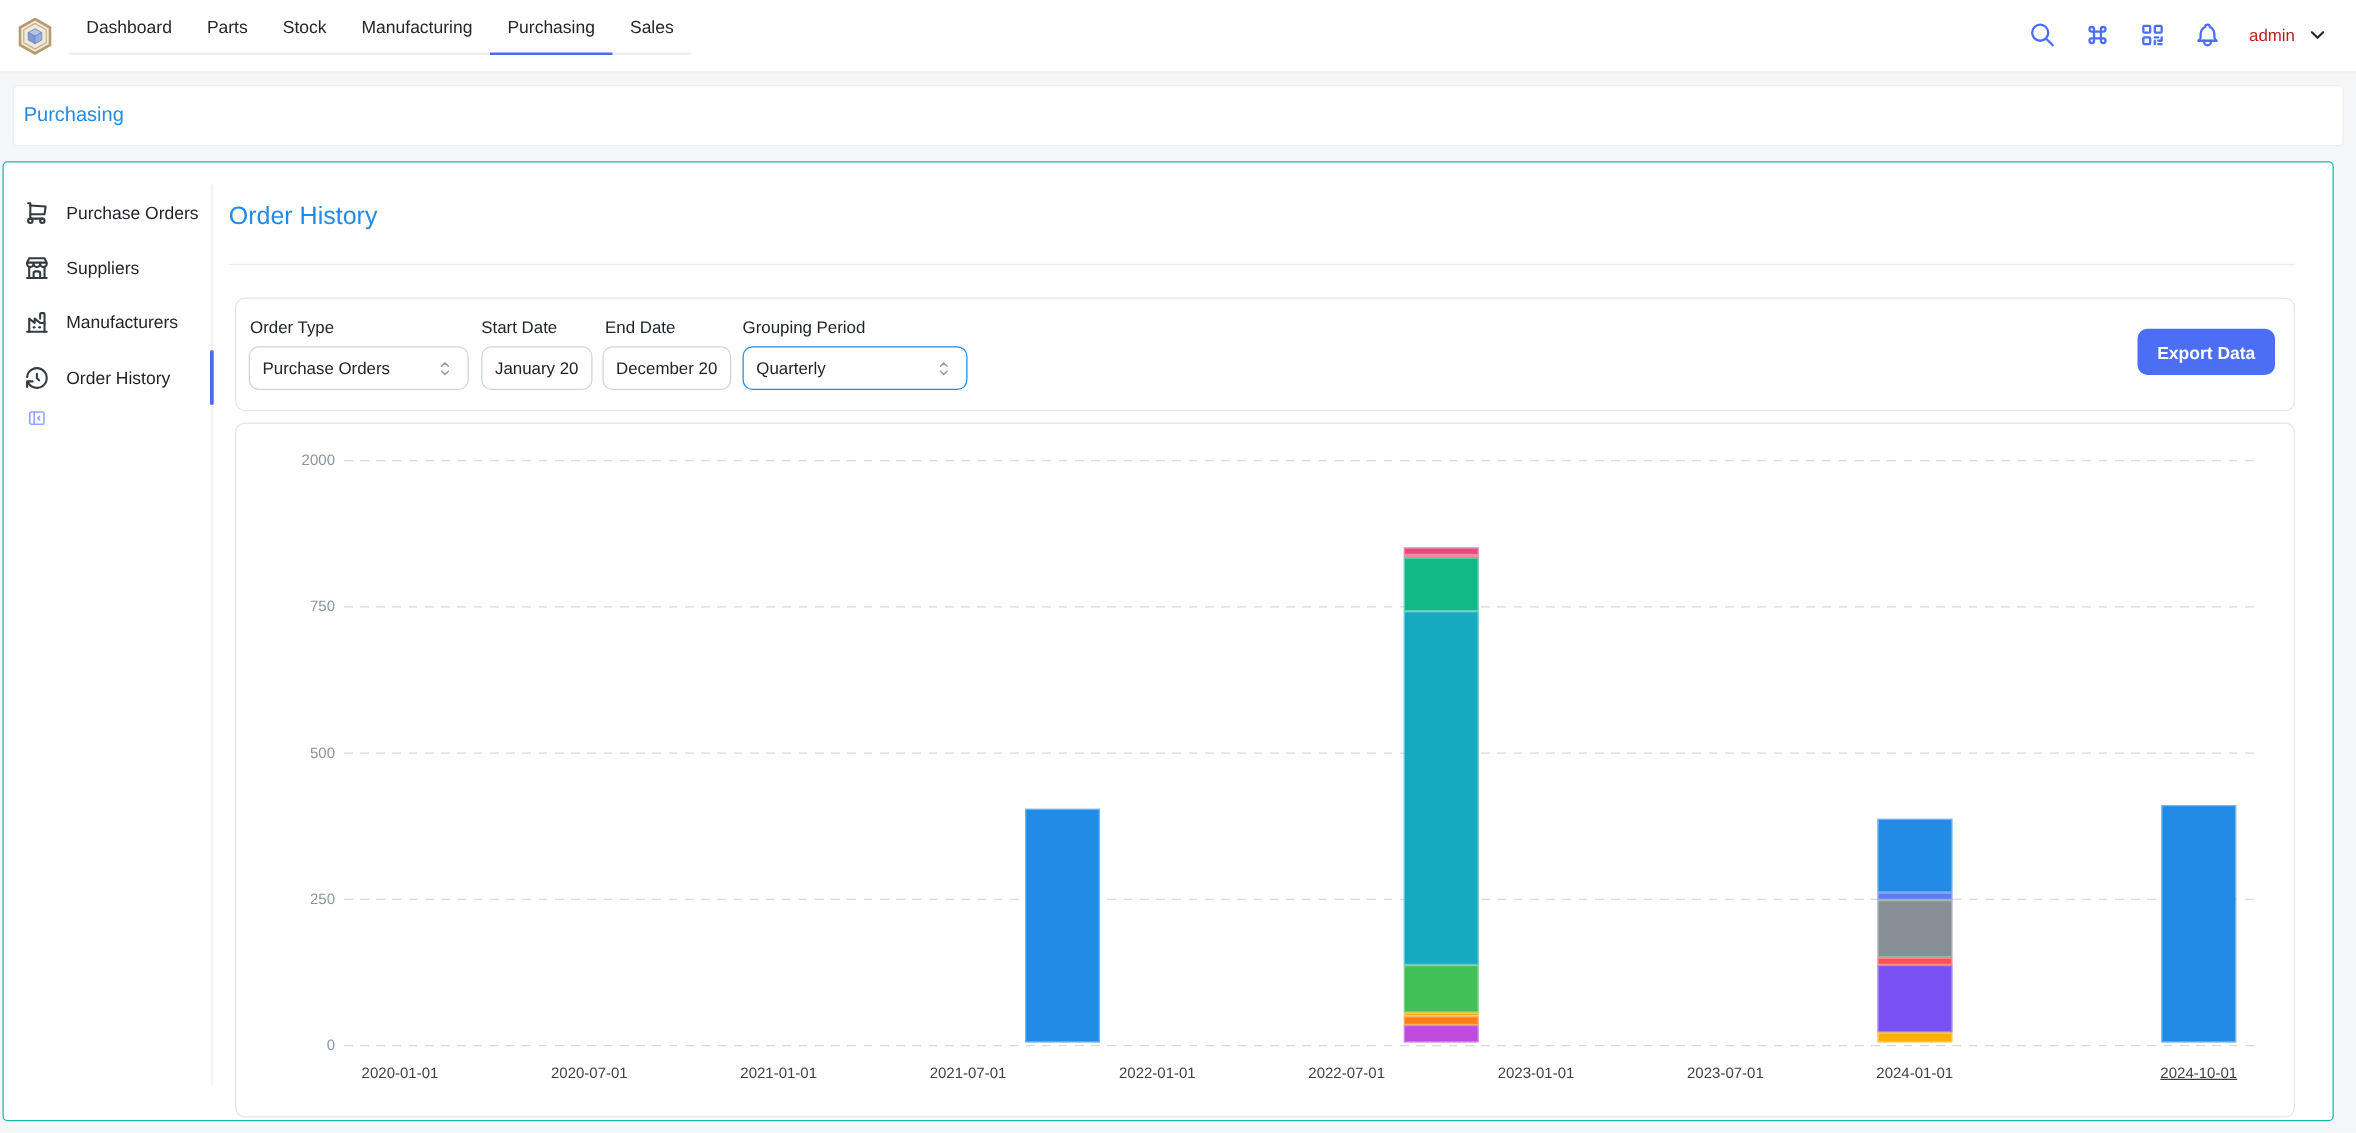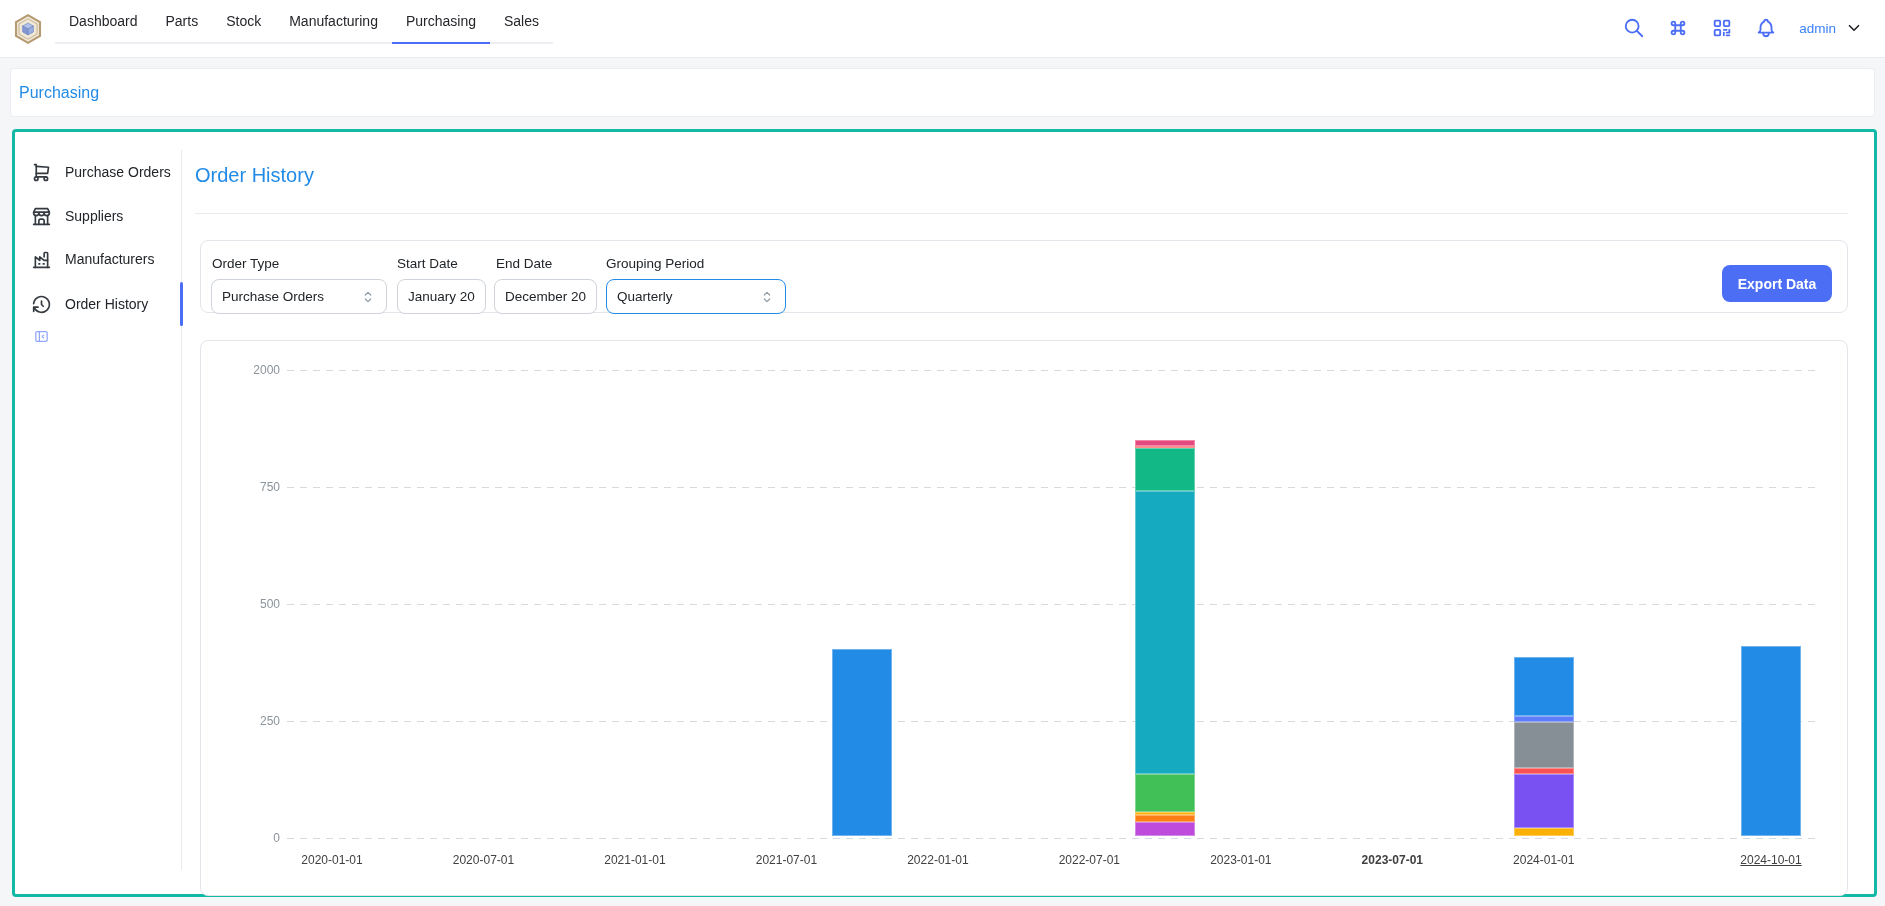--- a/index.html
+++ b/index.html
@@ -8,39 +8,39 @@
   svg { display:block; }
 
   
   .navbar { position:absolute; top:0; left:0; width:1885px; height:58px; background:#fff; border-bottom:1px solid #e9ecef; }
   .logo-btn { position:absolute; left:13px; top:14px; width:30px; height:30px; background:none; border:none; cursor:pointer; }
   .tabs { position:absolute; left:55px; top:0; height:44px; display:flex; border-bottom:2px solid #eceef1; }
   .tab { position:relative; display:flex; align-items:center; padding:0 14px; font-size:14px; color:#25262b; background:none; border:none; font-family:inherit; cursor:pointer; }
   .tab.active::after { content:""; position:absolute; left:0; right:0; bottom:-2px; height:2px; background:#4c6ef5; }
   .nav-right { position:absolute; right:22px; top:0; height:56px; display:flex; align-items:center; gap:20px; }
   .icon-btn { width:24px; height:24px; background:none; border:none; color:#4c6ef5; cursor:pointer; padding:0; }
-  .user-menu { display:flex; align-items:center; gap:9px; background:none; border:none; font-family:inherit; font-size:13.5px; color:#3b82f6; cursor:pointer; }
+  .user-menu { display:flex; align-items:center; gap:9px; background:none; border:none; font-family:inherit; font-size:13.5px; color:#b91c1c; cursor:pointer; }
 
   
   .crumb-card { position:absolute; left:10px; top:68px; width:1865px; height:49px; background:#fff; border:1px solid #ebedf0; border-radius:4px; display:flex; align-items:center; padding-left:8px; }
   .crumb-link { font-size:16px; color:#228be6; text-decoration:none; cursor:pointer; }
 
   
-  .main-card { position:absolute; left:12px; top:129px; width:1865px; height:768px; background:#fff; border:3px solid #14b8a6; border-radius:4px; }
+  .main-card { position:absolute; left:2px; top:129px; width:1865px; height:768px; background:#fff; border:1px solid #14b8a6; border-radius:4px; }
   .divider-v { position:absolute; left:166px; top:18px; height:720px; width:1px; background:#e9ecef; }
   .side-indicator { position:absolute; left:165px; top:150px; width:3px; height:44px; background:#4c6ef5; border-radius:2px; }
   .side-item { position:absolute; left:8px; width:152px; height:36px; display:flex; align-items:center; gap:13px; padding-left:8px; background:none; border:none; font-family:inherit; font-size:14px; color:#212529; cursor:pointer; border-radius:4px; }
   .side-item svg { color:#343a40; flex:0 0 auto; }
   .collapse-btn { position:absolute; left:18px; top:194px; width:20px; height:20px; background:none; border:none; color:#91a7ff; cursor:pointer; padding:0; }
 
   .page-title { position:absolute; left:180px; top:32px; font-size:20px; font-weight:500; color:#228be6; }
   .divider-h { position:absolute; left:180px; top:81px; width:1653px; height:1px; background:#e9ecef; }
 
   
-  .filter-card { position:absolute; left:185px; top:108px; width:1648px; height:73px; border:1px solid #e2e5e9; border-radius:8px; background:#fff; }
+  .filter-card { position:absolute; left:185px; top:108px; width:1648px; height:91px; border:1px solid #e2e5e9; border-radius:8px; background:#fff; }
   .flabel { position:absolute; top:15px; font-size:13.5px; font-weight:500; color:#212529; }
   .control { position:absolute; top:38px; height:35px; border:1px solid #ced4da; border-radius:8px; background:#fff; display:flex; align-items:center; font-family:inherit; font-size:13.5px; color:#212529; padding:0 10px; cursor:pointer; }
   .control .val { flex:1; text-align:left; white-space:nowrap; overflow:hidden; }
   .control.focused { border:1.5px solid #228be6; }
   .control svg { color:#909aa4; flex:0 0 auto; }
   input.control { cursor:text; }
   .export-btn { position:absolute; right:15px; top:24px; width:110px; height:37px; background:#4c6ef5; color:#fff; border:none; border-radius:8px; font-family:inherit; font-size:14px; font-weight:600; cursor:pointer; }
 
   
   .chart-card { position:absolute; left:185px; top:208px; width:1648px; height:556px; border:1px solid #e2e5e9; border-radius:8px; background:#fff; }
@@ -202,21 +202,21 @@
         <div class="ytick" style="left: 39px; top: 139px; width: 40px;">750</div>
         <div class="gridline" style="left: 86px; top: 29px; width: 1532px;"></div>
         <div class="ytick" style="left: 39px; top: 22px; width: 40px;">2000</div>
         <div class="xtick" style="left: 81px; top: 512px;">2020-01-01</div>
         <div class="xtick" style="left: 232.474px; top: 512px;">2020-07-01</div>
         <div class="xtick" style="left: 383.947px; top: 512px;">2021-01-01</div>
         <div class="xtick" style="left: 535.421px; top: 512px;">2021-07-01</div>
         <div class="xtick" style="left: 686.895px; top: 512px;">2022-01-01</div>
         <div class="xtick" style="left: 838.368px; top: 512px;">2022-07-01</div>
         <div class="xtick" style="left: 989.842px; top: 512px;">2023-01-01</div>
-        <div class="xtick" style="left: 1141.32px; top: 512px; font-weight: bold;">2023-07-01</div>
+        <div class="xtick" style="left: 1141.32px; top: 512px;">2023-07-01</div>
         <div class="xtick" style="left: 1292.79px; top: 512px;">2024-01-01</div>
         <div class="xtick" style="left: 1520px; top: 512px; text-decoration: underline;">2024-10-01</div>
         <div class="bar" style="left: 631.158px; bottom: 59px;">
           <div class="seg" style="height: 187.2px; background: rgb(34, 139, 230);"></div>
         </div>
         <div class="bar" style="left: 934.105px; bottom: 59px;">
           <div class="seg" style="height: 14.04px; background: rgb(190, 75, 219);"></div>
           <div class="seg" style="height: 6.552px; background: rgb(253, 126, 20);"></div>
           <div class="seg" style="height: 3.276px; background: rgb(250, 176, 5);"></div>
           <div class="seg" style="height: 38.376px; background: rgb(64, 192, 87);"></div>

